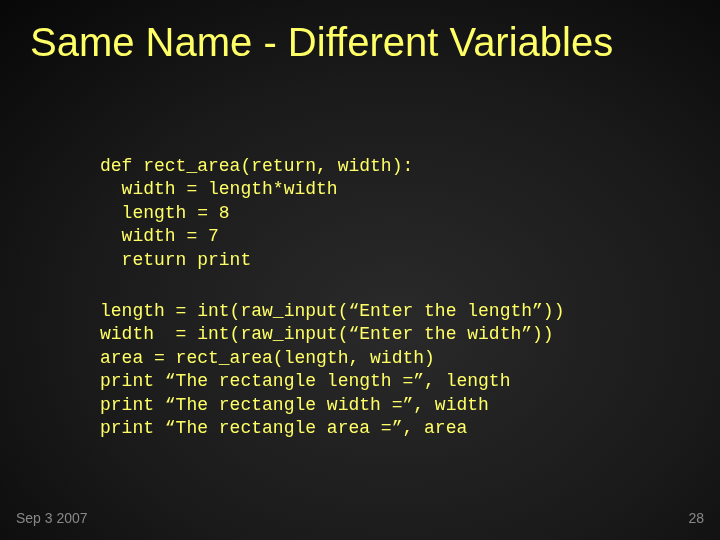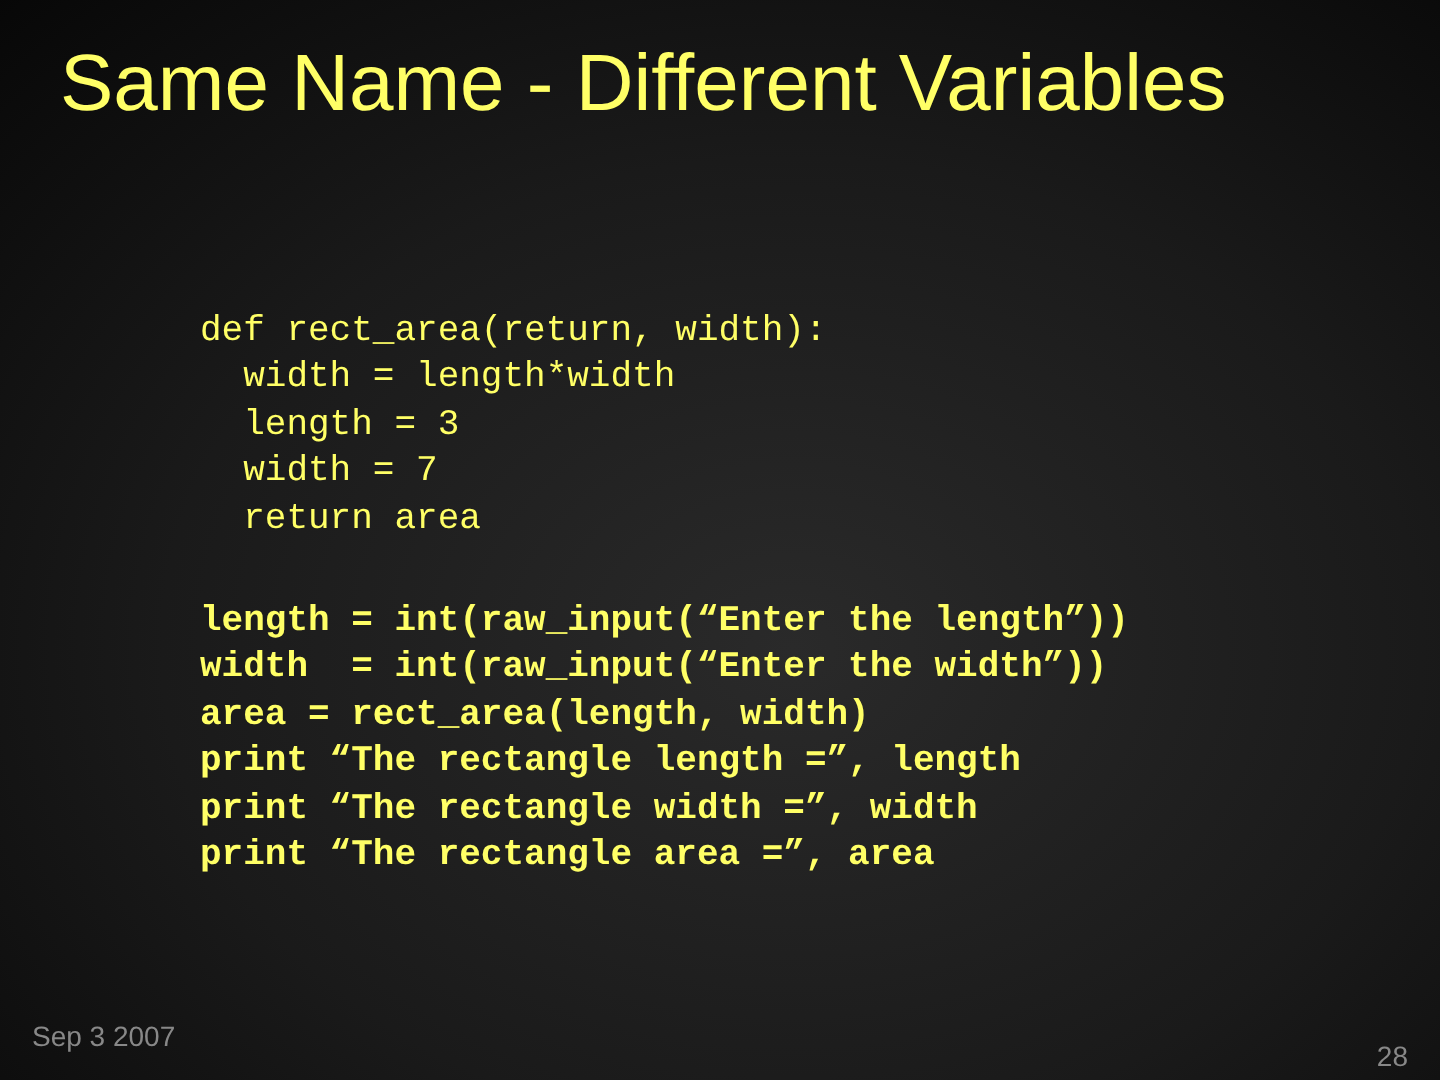--- a/index.html
+++ b/index.html
@@ -35,59 +35,58 @@
     font-size: 18px;
     line-height: 1.3;
     white-space: pre;
     color: #ffff66;
   }
   .block1 {
     top: 155px;
   }
   .block2 {
     top: 300px;
-    font-weight: bold;
   }
   .footer-left {
     position: absolute;
     bottom: 14px;
     left: 16px;
     color: #888;
     font-size: 14px;
     text-align: center;
   }
   .footer-center {
     position: absolute;
     bottom: 14px;
     left: 0;
     right: 0;
     text-align: center;
     color: #888;
     font-size: 14px;
   }
   .footer-right {
     position: absolute;
-    bottom: 4px;
+    bottom: 14px;
     right: 16px;
     color: #888;
     font-size: 14px;
   }
 </style>
 </head>
 <body>
 
 <div class="slide">
 
   <div class="title">Same Name - Different Variables</div>
 
   <div class="code-block block1"><span>def rect_area(return, width):</span>
 <span>  width = length*width</span>
-<span>  length = 3</span>
+<span>  length = 8</span>
 <span>  width = 7</span>
-<span>  return area</span></div>
+<span>  return print</span></div>
 
   <div class="code-block block2"><span>length = int(raw_input(“Enter the length”))</span>
 <span>width  = int(raw_input(“Enter the width”))</span>
 <span>area = rect_area(length, width)</span>
 <span>print “The rectangle length =”, length</span>
 <span>print “The rectangle width =”, width</span>
 <span>print “The rectangle area =”, area</span></div>
 
   <div class="footer-left">Sep 3 2007</div>
   <div class="footer-right">28</div>

